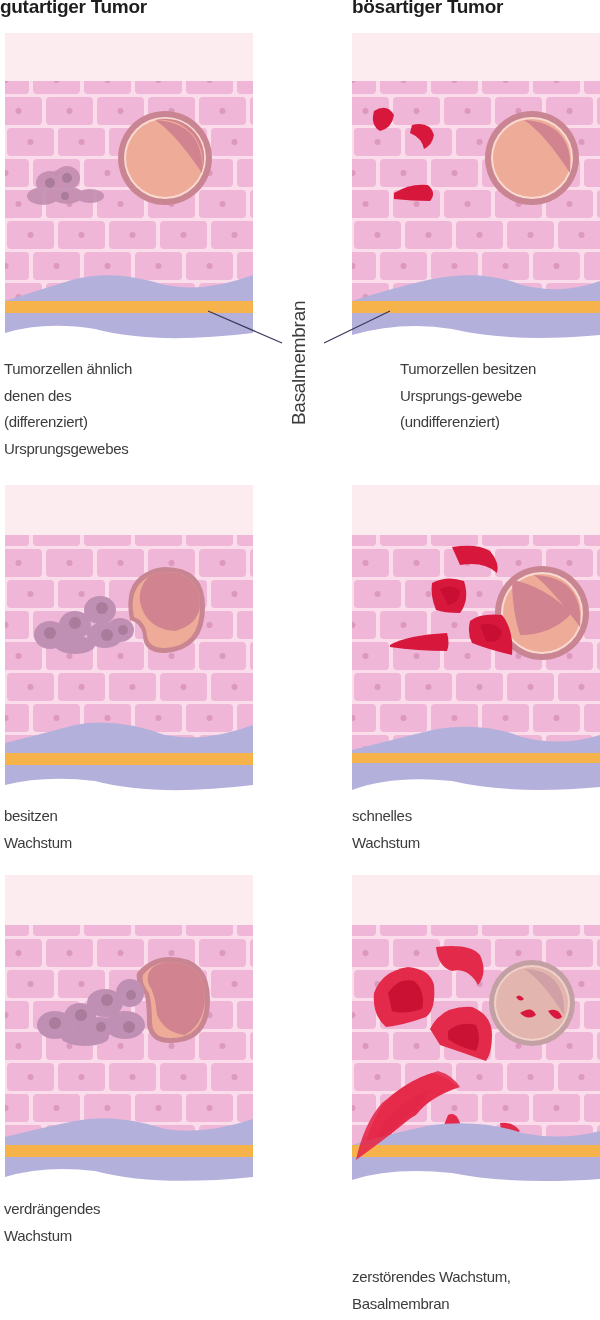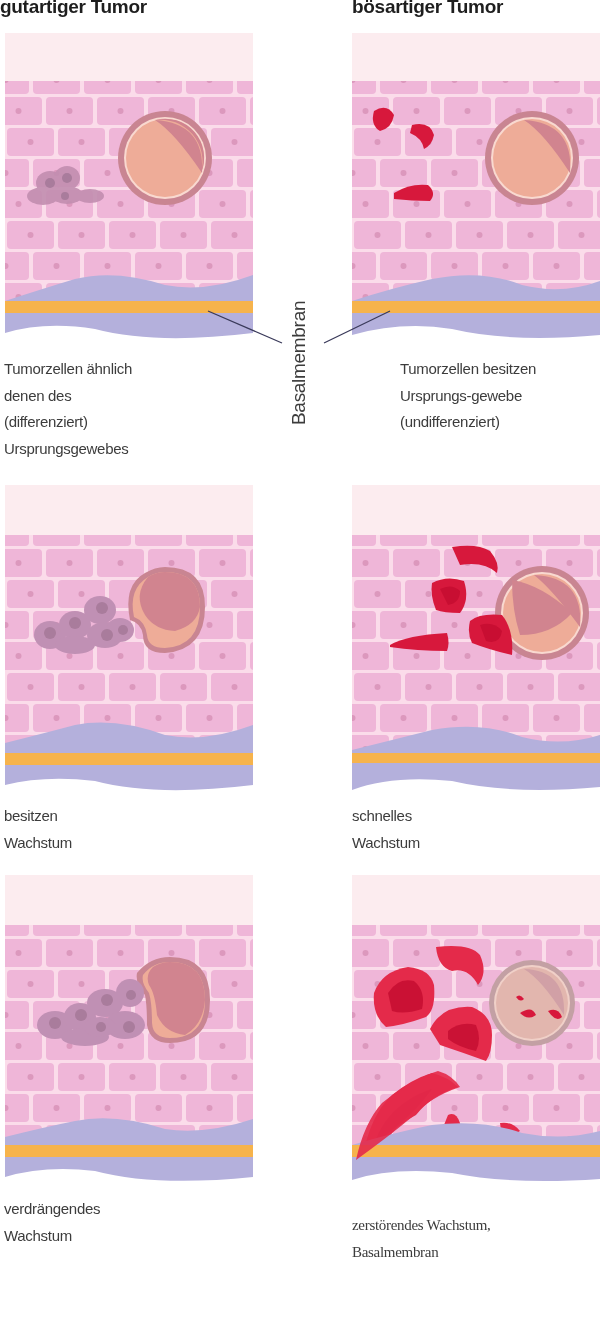--- a/index.html
+++ b/index.html
@@ -224,16 +224,16 @@
     <path d="M0 270 L248 270 L248 282 L0 282 Z" fill="#f6b34c"></path>
     <path d="M0 305 Q40 292 100 298 Q160 310 248 304 L248 312 L0 312 Z" fill="#ffffff"></path>
     <path d="M4 285 Q12 248 30 228 Q60 204 86 196 Q100 200 108 212 Q78 222 60 242 Q36 262 4 285 Z" fill="#e42a4a" opacity="0.9"></path>
   </svg>
 </div>
 
 <div class="caption" style="left:4px;top:1196px;">
   <div>verdrängendes</div>
   <div>Wachstum</div>
 </div>
-<div class="caption" style="left:352px;top:1212px;font-family:Liberation Serif, serif;">
+<div class="caption" style="left:352px;top:1264px;">
   <div>zerstörendes Wachstum,</div>
   <div>Basalmembran</div>
 </div>
 
 </body></html>

